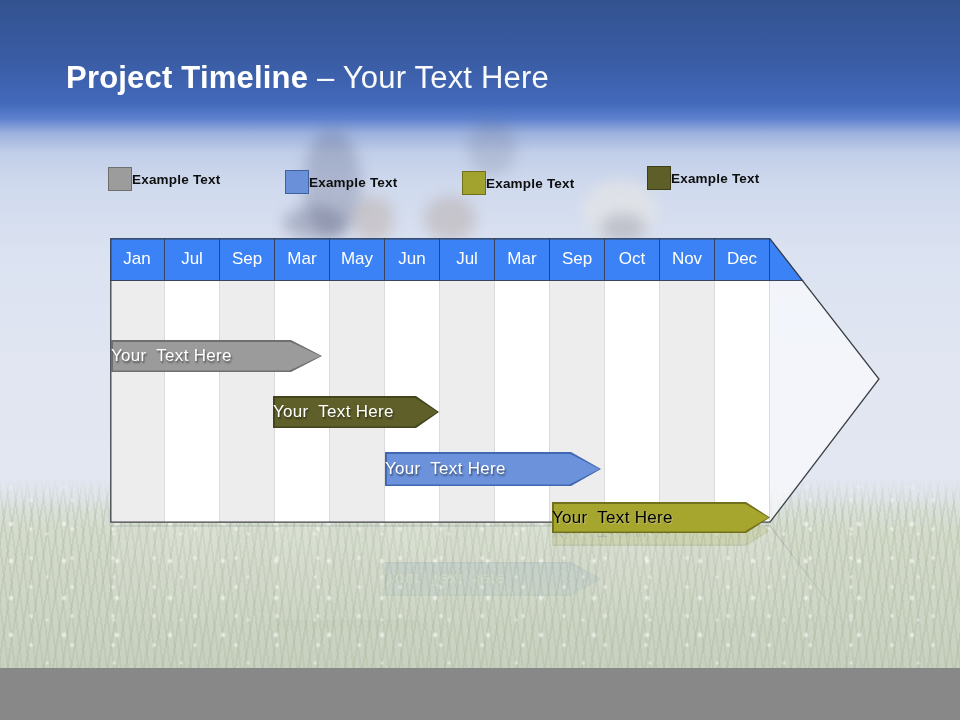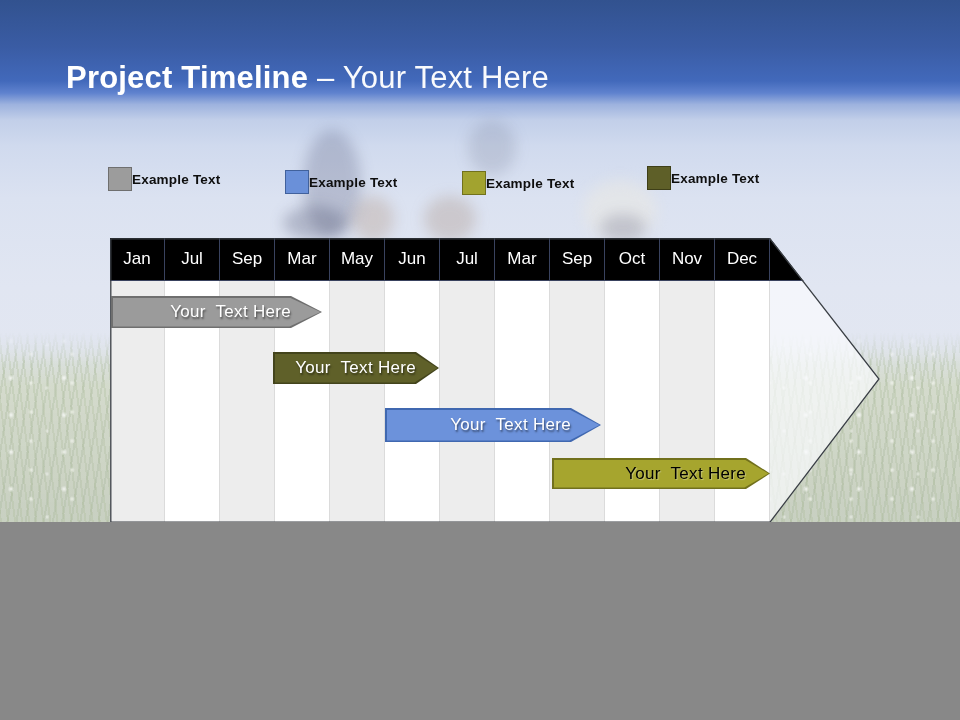--- a/index.html
+++ b/index.html
@@ -1,17 +1,17 @@
 <!DOCTYPE html>
 <html><head>
 <meta charset="utf-8">
 <style>
   html,body{margin:0;padding:0;background:#888;}
   .slide{
-    position:relative;width:960px;height:522px;overflow:hidden;
+    position:relative;width:960px;height:668px;overflow:hidden;
     font-family:"Liberation Sans",sans-serif;
   }
   
   .sky{
     position:absolute;inset:0;
     background:linear-gradient(to bottom,
       #32528F 0%, #3A5CA4 9%, #4269BB 15.5%, #5F82CE 17.8%,
       #9DB2DE 20%, #C2CFE9 23%, #D0DAEE 28%, #DBE2F1 38%,
       #E1E6F2 55%, #E3E7F0 78%, #E0E4EB 100%);
   }
@@ -70,23 +70,24 @@
     display:flex;align-items:center;justify-content:center;
     color:#FFFFFF;font-size:17px;
   }
   .tl-month-rest{flex:1;}
   .tl-cols{position:absolute;left:0;top:43px;width:660px;height:242px;display:flex;}
   .tl-col{width:55px;box-sizing:border-box;border-right:1px solid #DBDBDB;background:#FFFFFF;}
   .tl-col.odd{background:#EDEDED;}
   .tl-outline{position:absolute;left:0;top:0;pointer-events:none;}
   
   .bar{
-    position:absolute;display:flex;align-items:center;justify-content:flex-end;
+    position:absolute;display:flex;align-items:center;justify-content:flex-start;
     background:var(--line);
     clip-path:polygon(0 0, calc(100% - var(--tip)) 0, 100% 50%, calc(100% - var(--tip)) 100%, 0 100%);
+    margin-top:44px;
   }
   .bar::before{
     content:"";position:absolute;inset:1.5px;background:var(--fill);
     clip-path:polygon(0 0, calc(100% - var(--tip)) 0, 100% 50%, calc(100% - var(--tip)) 100%, 0 100%);
   }
   .bar-label{
     position:relative;font-size:17px;color:var(--text);
     padding-right:var(--tip);white-space:pre;letter-spacing:.3px;
   }
   .bar.light-label .bar-label{text-shadow:1px 1.5px 2px rgba(0,0,0,.5);}
@@ -125,21 +126,21 @@
     <span class="swatch" style="background: rgb(162, 163, 47); border-color: rgb(113, 113, 28);"></span>
     <span class="legend-label">Example Text</span>
   </div>
   <div class="legend-item li4">
     <span class="swatch" style="background: rgb(94, 95, 40); border-color: rgb(62, 63, 24);"></span>
     <span class="legend-label">Example Text</span>
   </div>
 
   <div id="timeline">
     <div class="tl-bg">
-      <div class="tl-header" style="background: #000000;">
+      <div class="tl-header" style="background: #3b82f6;">
         <div class="tl-month">Jan</div>
         <div class="tl-month">Jul</div>
         <div class="tl-month">Sep</div>
         <div class="tl-month">Mar</div>
         <div class="tl-month">May</div>
         <div class="tl-month">Jun</div>
         <div class="tl-month">Jul</div>
         <div class="tl-month">Mar</div>
         <div class="tl-month">Sep</div>
         <div class="tl-month">Oct</div>

